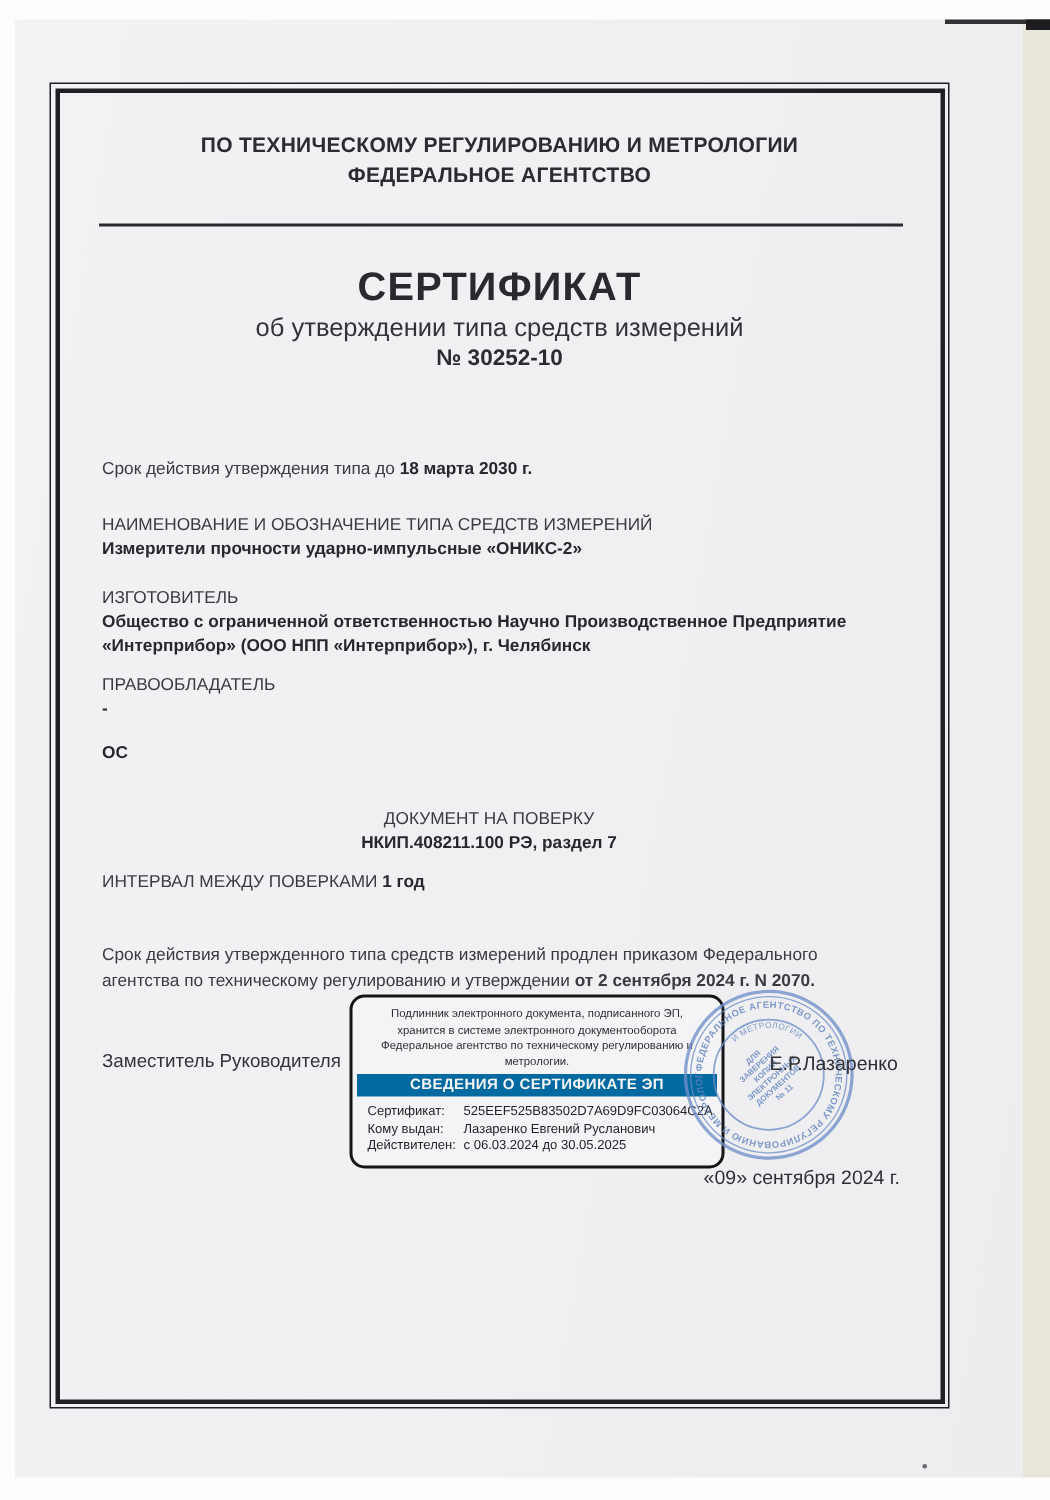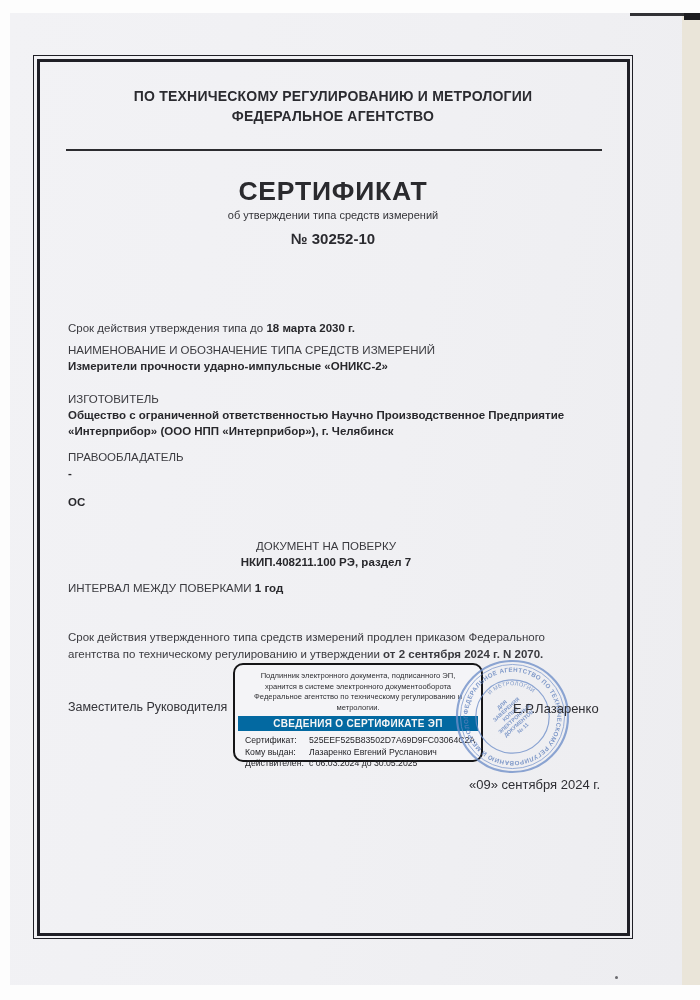--- a/index.html
+++ b/index.html
@@ -19,31 +19,31 @@
   .scannub{left:684px;top:13px;width:16px;height:7px;background:#1d1d20;}
   .speck{left:615px;top:976px;width:3px;height:3px;background:#6a6a6e;border-radius:50%;}
   
   .frame{left:33px;top:55px;width:600px;height:884px;border:1.5px solid #1f1f26;box-sizing:border-box;}
   .frame-inner{position:absolute;left:2.5px;top:2.5px;right:2.5px;bottom:2.5px;border:3px solid #1f1f26;}
   
   .ctr{left:68px;width:530px;text-align:center;}
   .hdr{top:86px;font-size:14px;font-weight:bold;line-height:20px;color:#2b2b30;letter-spacing:0.2px;}
   .rule{left:66px;top:149px;width:536px;height:2px;background:#2c2c30;}
   .title{top:176px;font-size:26.5px;font-weight:bold;color:#2a2a2e;letter-spacing:0.8px;}
-  .subtitle{top:209px;font-size:11px;color:#333338;}
+  .subtitle{top:209px;font-size:17px;color:#333338;}
   .certnum{top:230px;font-size:15px;font-weight:bold;color:#2b2b30;}
   .block{left:68px;width:516px;font-size:11.5px;line-height:16px;color:#3a3a3f;}
   .block b,.val{font-weight:bold;color:#28282c;}
   .para{left:68px;width:512px;top:629px;font-size:11.5px;line-height:16.5px;color:#3a3a3f;}
   .signer-title{left:68px;top:700px;font-size:12.5px;color:#333338;}
   .signer-name{left:513px;top:701px;font-size:13px;color:#2e2e33;z-index:6;}
   .sign-date{left:400px;top:777px;width:200px;text-align:right;font-size:13px;color:#2e2e33;}
   
   .esign-box{
-    left:233px;top:663px;width:250px;height:99px;box-sizing:border-box;
+    left:233px;top:663px;width:250px;height:116px;box-sizing:border-box;
     border:2px solid #151517;border-radius:10px;background:rgba(246,246,249,0.65);z-index:4;
   }
   .esign-top{margin:6px 7px 0;font-size:7.6px;line-height:10.6px;text-align:center;color:#2e2e32;}
   .esign-bar{
     margin:3px 3px 0;height:15px;background:#0369a1;color:#f5f5f5;
     font-weight:bold;font-size:10px;line-height:15px;text-align:center;letter-spacing:0.3px;
   }
   .esign-rows{margin:4px 0 0 10px;font-size:8.7px;line-height:11.5px;color:#242428;}
   .esign-rows .lab{display:inline-block;width:64px;}
   
@@ -67,21 +67,21 @@
   <div>ПО ТЕХНИЧЕСКОМУ РЕГУЛИРОВАНИЮ И МЕТРОЛОГИИ</div>
   <div>ФЕДЕРАЛЬНОЕ АГЕНТСТВО</div>
 </div>
 
 <div class="abs rule"></div>
 
 <div class="abs ctr title">СЕРТИФИКАТ</div>
 <div class="abs ctr subtitle">об утверждении типа средств измерений</div>
 <div class="abs ctr certnum">№ 30252-10</div>
 
-<div class="abs block" style="top:320px;">
+<div class="abs block" style="top:305px;">
   <span>Срок действия утверждения типа до </span><b>18 марта 2030 г.</b>
 </div>
 
 <div class="abs block" style="top:342px;">
   <div>НАИМЕНОВАНИЕ И ОБОЗНАЧЕНИЕ ТИПА СРЕДСТВ ИЗМЕРЕНИЙ</div>
   <div class="val">Измерители прочности ударно-импульсные «ОНИКС-2»</div>
 </div>
 
 <div class="abs block" style="top:391px;">
   <div>ИЗГОТОВИТЕЛЬ</div>

